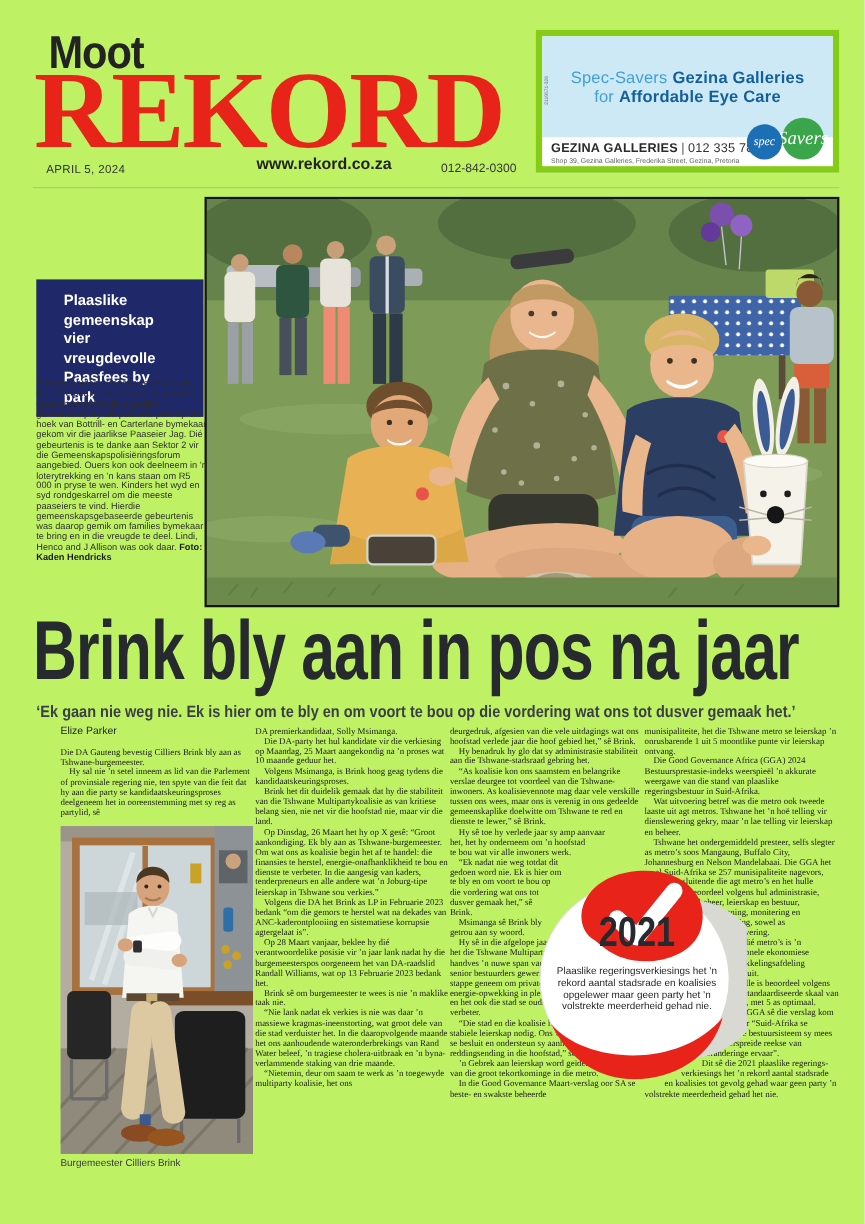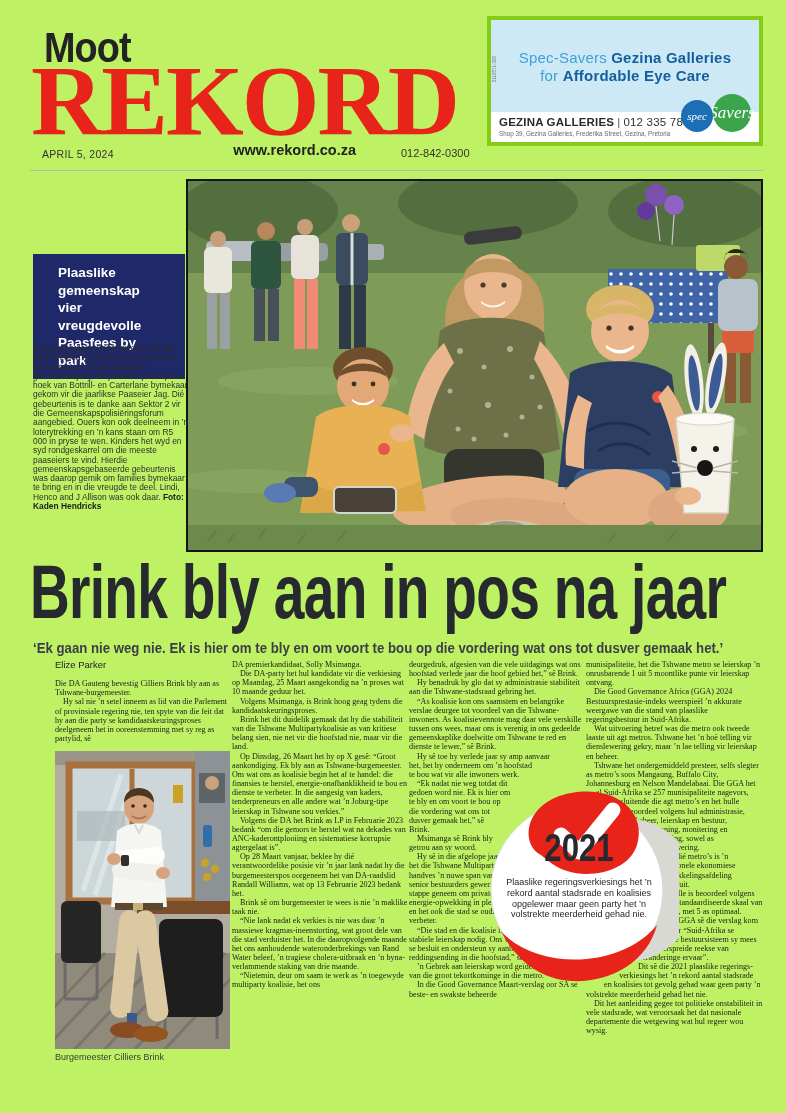--- a/index.html
+++ b/index.html
@@ -9,21 +9,21 @@
   .mast-small{position:absolute;left:44px;top:24px;font-size:42px;font-weight:bold;color:#232323;
               transform:scaleX(.9);transform-origin:left top;letter-spacing:-1px;}
   .mast-main{position:absolute;left:31px;top:53px;font-family:"Liberation Serif",serif;font-weight:bold;
              font-size:100px;line-height:96px;color:#e8231a;letter-spacing:-2px;white-space:nowrap;}
   .mast-date{position:absolute;left:42px;top:148px;font-size:10.5px;color:#333;letter-spacing:.3px;}
   .mast-web{position:absolute;left:186px;top:142px;width:170px;text-align:right;font-size:14.5px;
             font-weight:bold;color:#222;}
   .mast-phone{position:absolute;left:401px;top:147px;font-size:11px;color:#333;}
   .header-rule{position:absolute;left:30px;top:170px;width:733px;height:1px;background:#b7b7b7;}
   
-  .ad{position:absolute;left:487px;top:16px;width:276px;height:130px;border:4px solid #84cc16;
+  .ad{position:absolute;left:487px;top:27px;width:276px;height:130px;border:6px solid #84cc16;
       background:#fff;box-sizing:border-box;}
   .ad-blue{position:absolute;left:0;right:0;top:0;height:92px;background:#cde9f6;display:flex;
            flex-direction:column;justify-content:center;align-items:center;gap:1px;}
   .ad-line{font-size:15px;color:#41a0d9;letter-spacing:.2px;}
   .ad-line b{color:#135f9e;}
   .ad-footer{position:absolute;left:0;right:0;top:92px;bottom:0;background:#fff;padding:4px 0 0 8px;}
   .ad-store{font-size:11.5px;font-weight:bold;color:#2b2b2b;letter-spacing:.2px;}
   .ad-store .sep{font-weight:normal;color:#555;padding:0 3px;}
   .ad-store .ph{font-weight:normal;color:#333;}
   .ad-address{font-size:6.3px;color:#666;margin-top:2px;}
@@ -382,21 +382,20 @@
           <p>Wat uitvoering betref was die metro ook tweede laaste uit agt metros. Tshwane het ’n hoë telling vir dienslewering gekry, maar ’n lae telling vir leierskap en beheer.</p>
         </div>
       <div class="spacer-l"></div>
       <div>
 
       <p>Tshwane het ondergemiddeld presteer, selfs slegter as metro’s soos Mangaung, Buffalo City, Johannesburg en Nelson Mandelabaai. Die GGA het al Suid-Afrika se 257 munisipaliteite nagevors, insluitende die agt metro’s en het hulle beoordeel volgens hul administrasie, beheer, leierskap en bestuur, beplanning, monitering en evaluering, sowel as dienslewering.</p>
           <p>Vir dié metro’s is ’n addisionele ekonomiese ontwikkelingsafdeling ingesluit.</p>
           <p>Hulle is beoordeel volgens ’n gestandaardiseerde skaal van 1 na 5, met 5 as optimaal.</p>
           <p>Die GGA sê die verslag kom wanneer “Suid-Afrika se plaaslike bestuursisteem sy mees wydverspreide reekse van veranderinge ervaar”.</p>
           <p>Dit sê die 2021 plaaslike regerings-verkiesings het ’n rekord aantal stadsrade en koalisies tot gevolg gehad waar geen party ’n volstrekte meerderheid gehad het nie.</p>
-          <p>Dit het aanleiding gegee tot politieke onstabiliteit in vele stadsrade, wat veroorsaak het dat nasionale departemente die wetgewing wat hul regeer wou wysig.</p>
         </div>
     </div>
 
     <div class="graphic-2021">
       <svg viewBox="0 0 200 205" width="200" height="205">
         <circle cx="100" cy="107" r="88" fill="#ffffff" stroke="#e2e2de" stroke-width="1"></circle>
         <path d="M146,35 A88 88 0 0 1 146,179 A72 72 0 0 0 146,35 Z" fill="#d9d9d4"></path>
         <path d="M62,72 C40,60 46,18 92,10 C138,2 168,30 158,62 C150,88 112,96 88,88 C78,85 70,79 62,72 Z" fill="#e8231a"></path>
         <path d="M82,52 L100,69 L134,27" stroke="#ffffff" stroke-width="15" stroke-linecap="round" stroke-linejoin="round" fill="none"></path>
         <path d="M22,148 C55,186 140,188 178,142 C168,180 130,200 92,198 C60,196 36,176 22,148 Z" fill="#e8231a"></path>

